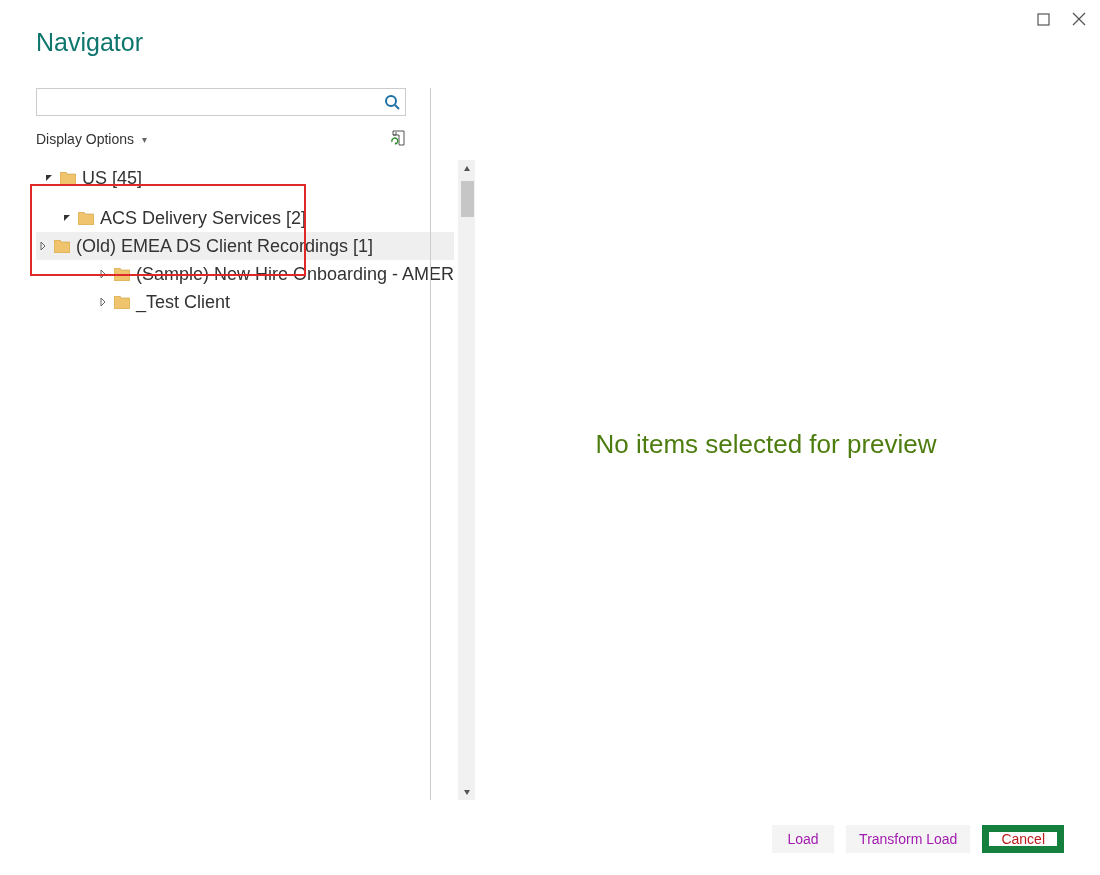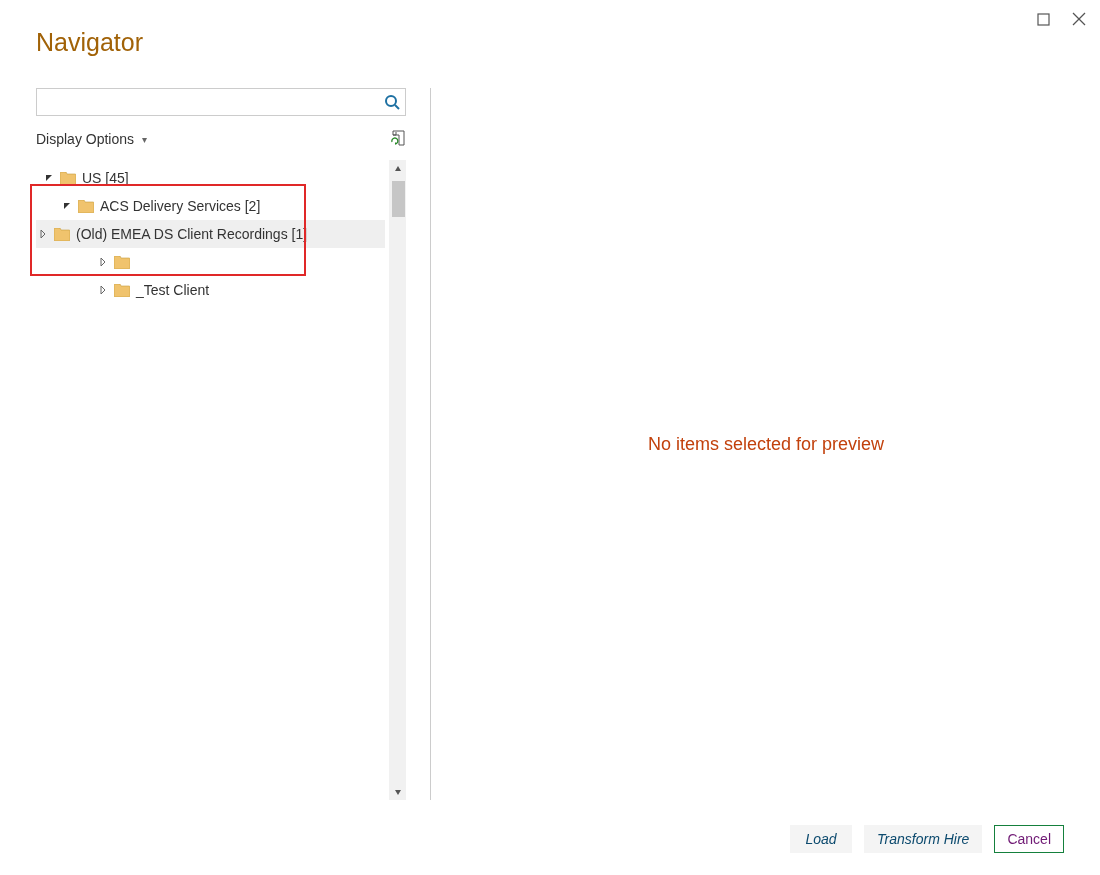--- a/index.html
+++ b/index.html
@@ -22,21 +22,21 @@
   }
   .window-controls span { cursor: pointer; color: #555; }
   .square-icon svg { width: 13px; height: 13px; display: block; }
   .close-icon svg { width: 14px; height: 14px; display: block; }
 
   .title {
     position: absolute;
     top: 28px; left: 36px;
     font-size: 25px;
     font-weight: 400;
-    color: #a16207;
+    color: #0f766e;
   }
 
   
   .left-panel {
     position: absolute;
     top: 88px; left: 36px;
     width: 372px;
   }
   .search-box {
     display: flex;
@@ -109,21 +109,21 @@
   .tree-arrow.collapsed svg { transform: rotate(0deg); }
   .tree-arrow svg { width: 8px; height: 8px; }
   .folder-icon {
     width: 16px; height: 13px;
     display: inline-flex;
     align-items: center;
     justify-content: center;
     margin: 0 6px 0 4px;
   }
   .folder-icon svg { width: 16px; height: 13px; }
-  .tree-label { font-size: 14px; color: #333; }
+  .tree-label { font-size: 18px; color: #333; }
 
   
   .highlight-box {
     position: absolute;
     border: 2.5px solid #e02828;
     pointer-events: none;
     top: 24px;
     left: -6px;
     width: 276px;
     height: 92px;
@@ -165,22 +165,22 @@
   
   .preview-pane {
     position: absolute;
     top: 88px; left: 432px;
     right: 0; bottom: 75px;
     display: flex;
     align-items: center;
     justify-content: center;
   }
   .preview-message {
-    font-size: 18px;
-    color: #c2410c;
+    font-size: 26px;
+    color: #4d7c0f;
     font-weight: 400;
   }
 
   
   .footer {
     position: absolute;
     bottom: 22px;
     right: 36px;
     display: flex;
     gap: 12px;
@@ -191,28 +191,27 @@
     padding: 0 12px;
     display: flex;
     align-items: center;
     justify-content: center;
     font-size: 14px;
     border: 1px solid transparent;
     cursor: pointer;
   }
   .btn.disabled {
     background: #f4f4f4;
-    color: #0c4a6e;
+    color: #a21caf;
     cursor: default;
-    font-style: italic;
   }
   .btn.enabled {
     background: #fff;
-    color: #701a75;
-    border: 1px solid #15803d;
+    color: #b91c1c;
+    border: 7px solid #15803d;
   }
 </style>
 </head>
 <body>
 
 <div class="window-controls">
   <span class="square-icon">
     <svg viewBox="0 0 13 13">
         <rect x="1" y="1" width="11" height="11" fill="none" stroke="#555" stroke-width="1.2"></rect>
       </svg>
@@ -261,21 +260,21 @@
               <polygon points="1,1 7,1 1,7" fill="#333"></polygon>
             </svg>
           </span>
           <span class="folder-icon">
             <svg viewBox="0 0 16 13">
               <path d="M0 2 L0 12 Q0 13 1 13 L15 13 Q16 13 16 12 L16 3 Q16 2 15 2 L7 2 L6 0 L1 0 Q0 0 0 1 Z" fill="#f0c36d" stroke="#c79a3a" stroke-width="0.6"></path>
             </svg>
           </span>
           <span class="tree-label">US [45]</span>
         </div>
-        <div class="tree-item" style="padding-left: 24px;">
+        <div class="tree-item" style="padding-left: 24px; margin-top: 12px;">
           <span class="tree-arrow expanded">
             <svg viewBox="0 0 8 8">
               <polygon points="1,1 7,1 1,7" fill="#333"></polygon>
             </svg>
           </span>
           <span class="folder-icon">
             <svg viewBox="0 0 16 13">
               <path d="M0 2 L0 12 Q0 13 1 13 L15 13 Q16 13 16 12 L16 3 Q16 2 15 2 L7 2 L6 0 L1 0 Q0 0 0 1 Z" fill="#f0c36d" stroke="#c79a3a" stroke-width="0.6"></path>
             </svg>
           </span>
@@ -298,20 +297,21 @@
           <span class="tree-arrow collapsed">
             <svg viewBox="0 0 8 8">
               <polygon points="2,0 6,4 2,8" fill="none" stroke="#666" stroke-width="1"></polygon>
             </svg>
           </span>
           <span class="folder-icon">
             <svg viewBox="0 0 16 13">
               <path d="M0 2 L0 12 Q0 13 1 13 L15 13 Q16 13 16 12 L16 3 Q16 2 15 2 L7 2 L6 0 L1 0 Q0 0 0 1 Z" fill="#f0c36d" stroke="#c79a3a" stroke-width="0.6"></path>
             </svg>
           </span>
+          <span class="tree-label">(Sample) New Hire Onboarding - AMER</span>
         </div>
         <div class="tree-item" style="padding-left: 60px;">
           <span class="tree-arrow collapsed">
             <svg viewBox="0 0 8 8">
               <polygon points="2,0 6,4 2,8" fill="none" stroke="#666" stroke-width="1"></polygon>
             </svg>
           </span>
           <span class="folder-icon">
             <svg viewBox="0 0 16 13">
               <path d="M0 2 L0 12 Q0 13 1 13 L15 13 Q16 13 16 12 L16 3 Q16 2 15 2 L7 2 L6 0 L1 0 Q0 0 0 1 Z" fill="#f0c36d" stroke="#c79a3a" stroke-width="0.6"></path>
@@ -340,15 +340,15 @@
 </div>
 
 <div class="divider"></div>
 
 <div class="preview-pane">
   <div class="preview-message">No items selected for preview</div>
 </div>
 
 <div class="footer">
   <div class="btn disabled">Load</div>
-  <div class="btn disabled">Transform Hire</div>
+  <div class="btn disabled">Transform Load</div>
   <div class="btn enabled">Cancel</div>
 </div>
 
 </body></html>

